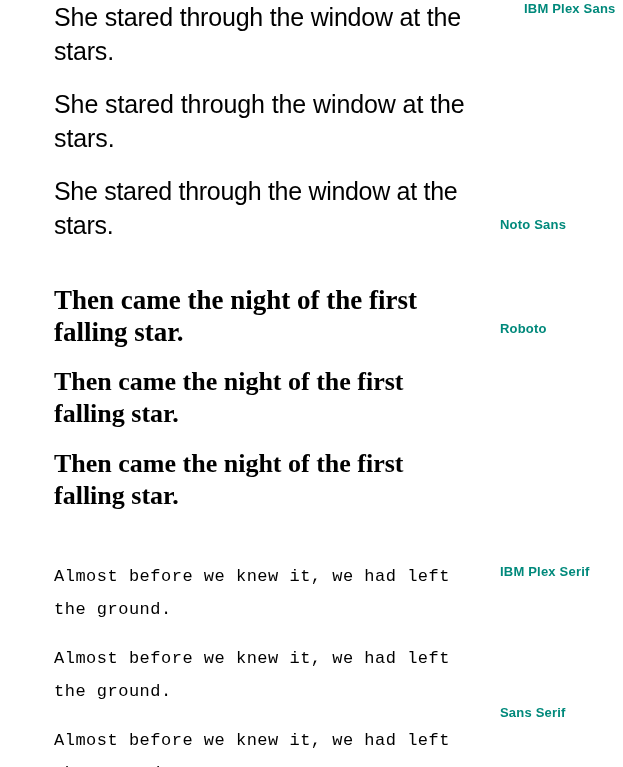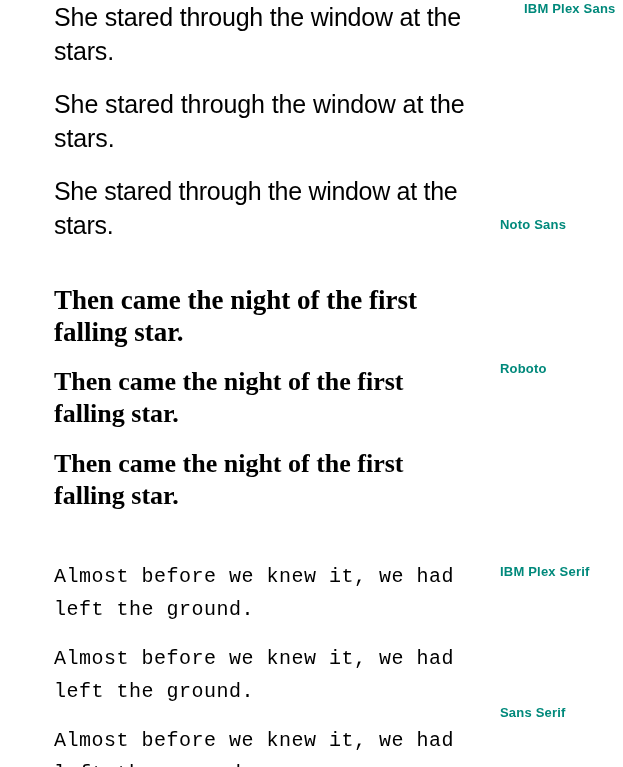--- a/index.html
+++ b/index.html
@@ -54,21 +54,21 @@
   .s1 { padding-top: 0px; }
   .s1 .sample { width: 440px; }
   .s1 .label { left: 500px; top: 1px; padding-left: 24px; }
 
   .s2 { padding-top: 19px; }
   .s2 .sample { width: 460px; letter-spacing: -0.1px; }
   .s2 .label { left: 500px; top: 113px; margin-top: 36px; }
 
   .s3 { padding-top: 19px; }
   .s3 .sample { width: 440px; letter-spacing: -0.3px; }
-  .s3 .label { left: 500px; top: 166px; margin-top: 40px; }
+  .s3 .label { left: 500px; top: 166px; }
 
   
   .serif { padding-top: 42px; }
   .serif .sample {
     font-family: "Liberation Serif", serif;
     font-size: 27px;
     line-height: 32px;
     font-weight: bold;
   }
   .t1 .sample { width: 420px; }
@@ -78,21 +78,21 @@
   .t2 .sample { width: 420px; font-size: 26px; }
   .t2 .label { left: 500px; top: 357px; }
 
   .t3 { padding-top: 18px; }
   .t3 .sample { width: 420px; font-size: 26px; }
 
   
   .mono { padding-top: 48px; }
   .mono .sample {
     font-family: "Liberation Mono", monospace;
-    font-size: 20px;
+    font-size: 17px;
     line-height: 33px;
     letter-spacing: 0.5px;
   }
   .m1 .sample { width: 430px; }
 
   .m2 { padding-top: 16px; }
   .m2 .sample { width: 430px; }
 
   .m3 { padding-top: 16px; }
   .m3 .sample { width: 430px; }

